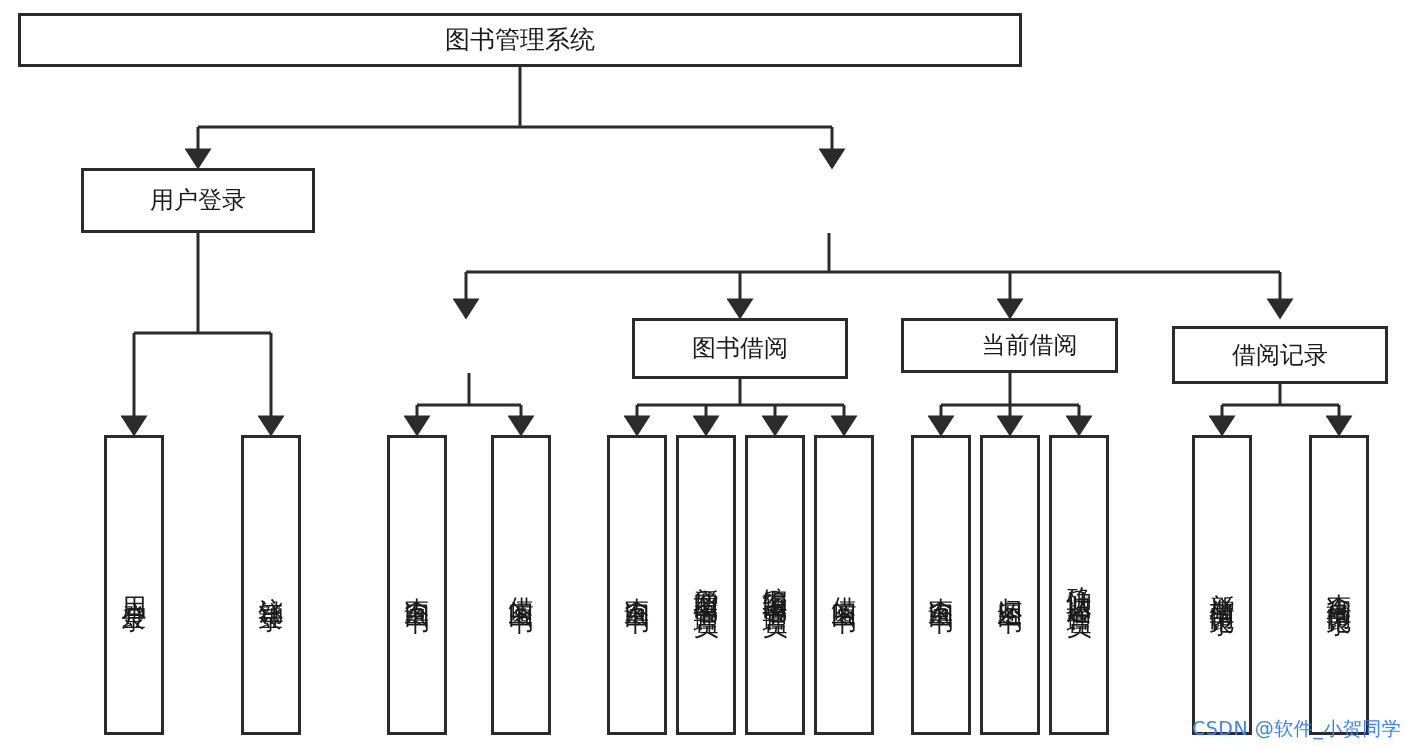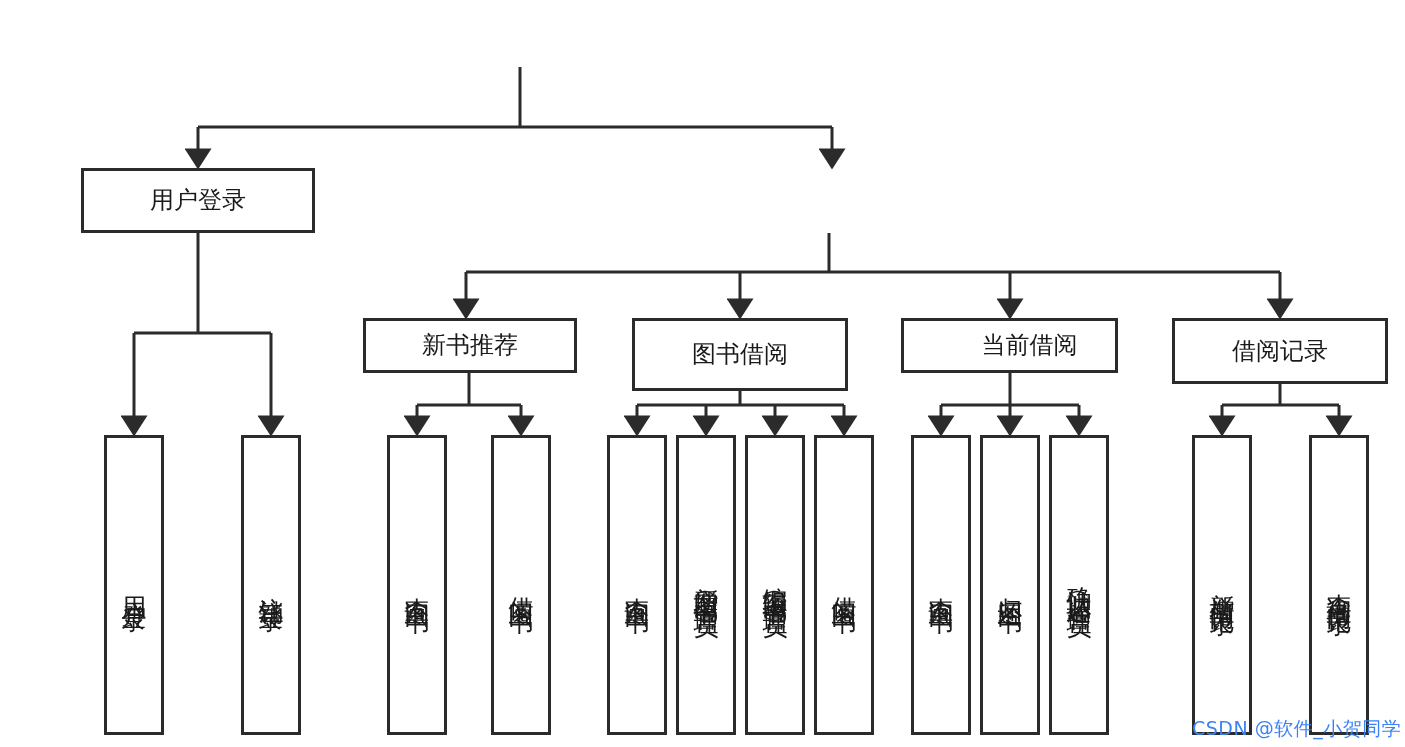--- a/index.html
+++ b/index.html
@@ -113,35 +113,35 @@
       <path d="M 1010 405 L 1010 425" marker-end="url(#arrowhead)"></path>
       <path d="M 1079 405 L 1079 425" marker-end="url(#arrowhead)"></path>
 
       <path d="M 1280 373 L 1280 405"></path>
       <path d="M 1222 405 L 1339 405"></path>
       <path d="M 1222 405 L 1222 425" marker-end="url(#arrowhead)"></path>
       <path d="M 1339 405 L 1339 425" marker-end="url(#arrowhead)"></path>
     </g>
   </svg>
 
+  <div class="node-box lvl1" style="left:18px; top:13px; width:1004px; height:54px;">
+    <span class="node-label">图书管理系统</span>
+  </div>
 
   <div class="node-box lvl2" style="left:81px; top:168px; width:234px; height:65px;">
     <span class="node-label">用户登录</span>
   </div>
 
-  <div class="node-box lvl3" style="left:363px; top:318px; width:214px; height:55px;">
-    <span class="node-label">新书推荐</span>
-  </div>
-  <div class="node-box lvl3" style="left:632px; top:318px; width:216px; height:73px;">
+  <div class="node-box lvl3" style="left:632px; top:318px; width:216px; height:61px;">
     <span class="node-label">图书借阅</span>
   </div>
   <div class="node-box lvl3" style="left:901px; top:318px; width:217px; height:55px;padding-left:40px;">
     <span class="node-label">当前借阅</span>
   </div>
-  <div class="node-box lvl3" style="left:1172px; top:318px; width:216px; height:66px;">
+  <div class="node-box lvl3" style="left:1172px; top:326px; width:216px; height:58px;">
     <span class="node-label">借阅记录</span>
   </div>
 
   <div class="node-box leaf" style="left:104px; top:435px; width:60px; height:300px;">
     <span class="node-label">用户登录</span>
   </div>
   <div class="node-box leaf" style="left:241px; top:435px; width:60px; height:300px;">
     <span class="node-label">注销登录</span>
   </div>
 

